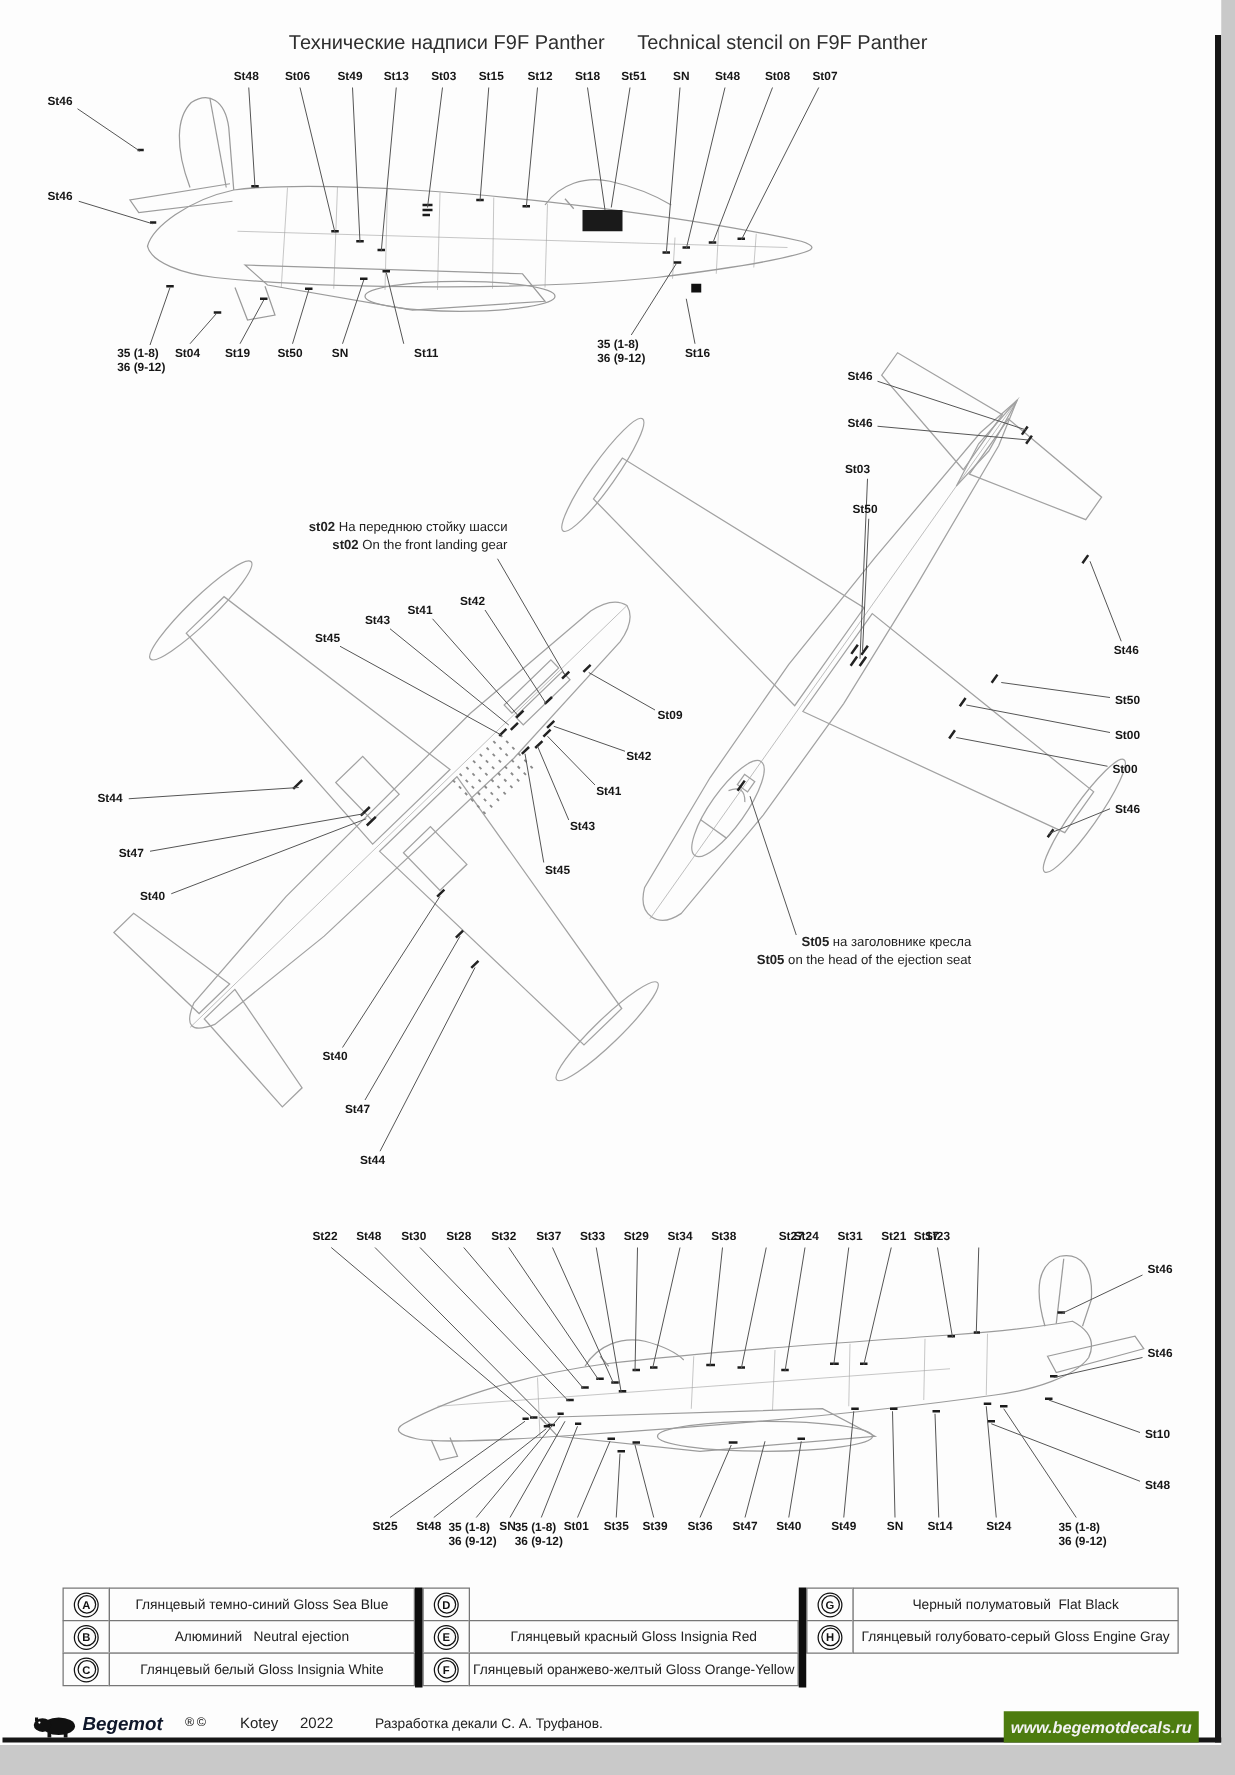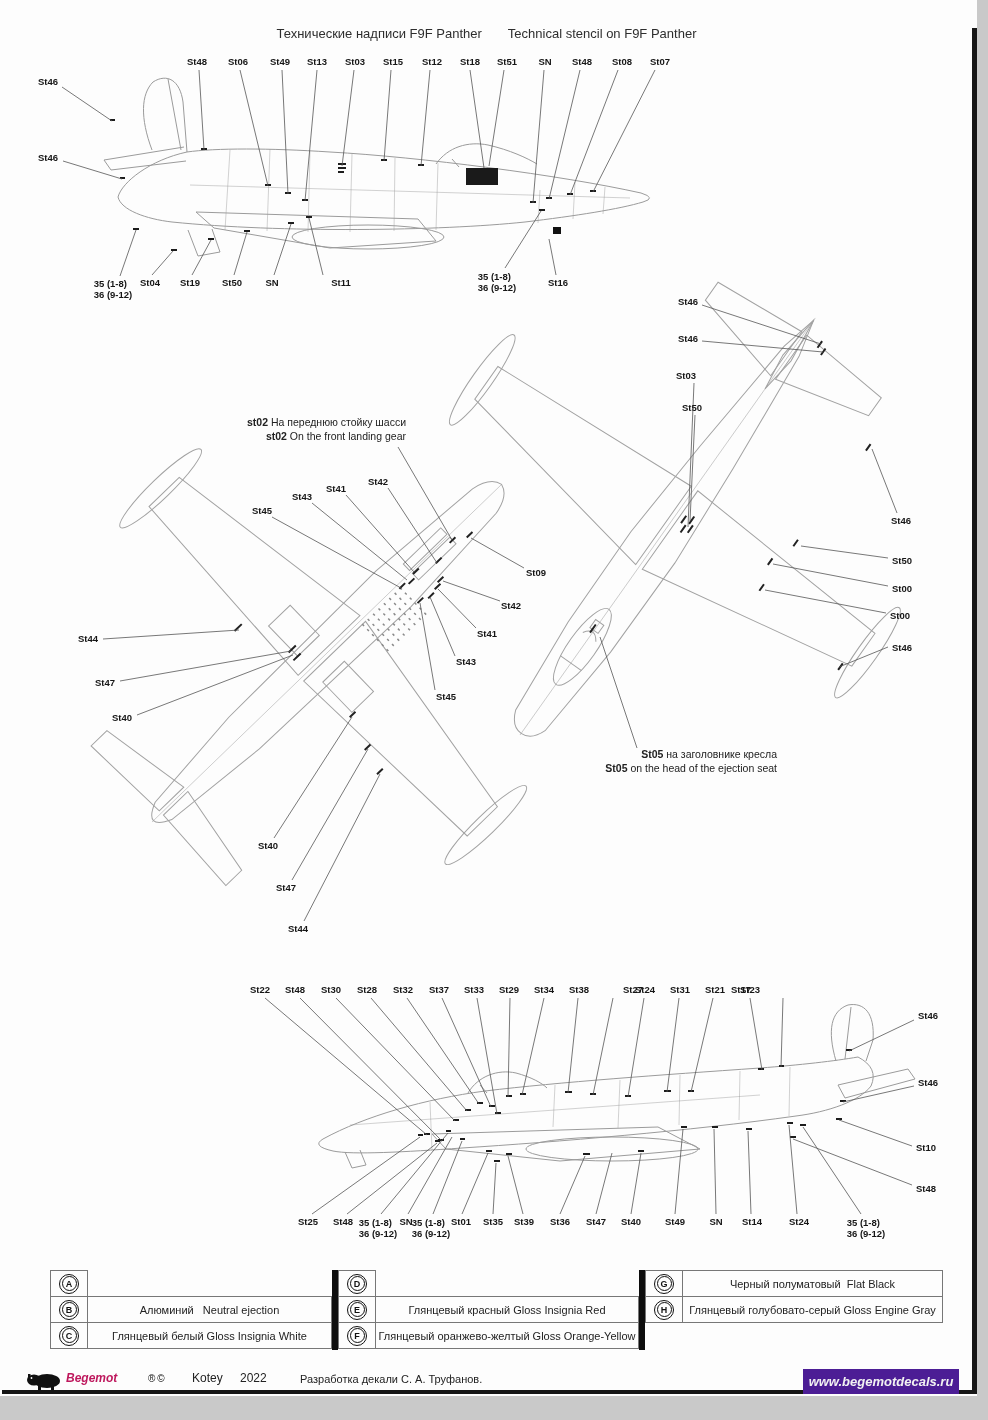--- a/index.html
+++ b/index.html
@@ -1,19 +1,19 @@
 <!DOCTYPE html>
 <html><head>
 <meta charset="utf-8">
 <style>
   html,body{margin:0;padding:0;background:#c9c9c9;}
   .page{position:relative;width:988px;height:1420px;background:#fdfdfd;overflow:hidden;
         font-family:"Liberation Sans",sans-serif;color:#1c1c1c;}
   .title{position:absolute;left:0;top:26px;width:973px;text-align:center;
-         font-size:13px;color:#2e2e2e;}
+         font-size:16px;color:#2e2e2e;}
   .title .gap{display:inline-block;width:26px;}
   #art{position:absolute;left:0;top:0;z-index:1;}
   #label-layer{position:absolute;left:0;top:0;width:988px;height:1420px;z-index:2;pointer-events:none;}
   .stencil-label{position:absolute;transform:translate(-50%,-50%);
                  font-size:9.5px;font-weight:bold;color:#161616;
                  white-space:pre-line;line-height:1.2;text-align:left;}
   .annot{position:absolute;text-align:right;font-size:10.5px;color:#222;line-height:1.3;z-index:2;}
   .annot .b{font-weight:bold;}
   
   .legend-group{position:absolute;z-index:2;}
@@ -30,26 +30,26 @@
   .legend-bar{position:absolute;width:6px;height:80px;background:#0d0d0d;z-index:3;}
   
   .edge-right{position:absolute;left:972px;top:28px;width:5px;height:1366px;background:#161616;}
   .edge-bottom{position:absolute;left:2px;top:1390px;width:975px;height:4px;background:#161616;z-index:3;}
   .margin-right{position:absolute;left:977px;top:0;width:11px;height:1420px;background:#c9c9c9;}
   .margin-bottom{position:absolute;left:0;top:1396px;width:988px;height:24px;background:#c9c9c9;}
   
   .footer{position:absolute;left:0;top:1368px;width:973px;height:24px;z-index:4;}
   .footer span{position:absolute;top:3px;}
   .f-logo{position:absolute;left:26px;top:2px;}
-  .f-brand{left:66px;font-size:12px;font-weight:bold;font-style:italic;color:#be185d;}
+  .f-brand{left:66px;font-size:15px;font-weight:bold;font-style:italic;color:#0f172a;}
   .f-marks{left:148px;font-size:10px;letter-spacing:2px;color:#111;top:5px !important;}
   .f-name{left:192px;font-size:12px;color:#222;}
   .f-year{left:240px;font-size:12px;color:#222;}
   .f-credit{left:300px;font-size:11px;color:#222;top:5px !important;}
-  .url-box{position:absolute;left:803px;top:1369px;width:156px;height:25px;background:#4c1d95;
+  .url-box{position:absolute;left:803px;top:1369px;width:156px;height:25px;background:#4d7c0f;
            display:flex;align-items:center;justify-content:center;z-index:5;}
   .url-box div{color:#f2f2f2;font-size:13px;font-style:italic;font-weight:bold;}
 </style>
 </head>
 <body>
 
 <div class="page">
 
   <div class="title">
     <span>Технические надписи F9F Panther</span><span class="gap"></span><span>Technical stencil on F9F Panther</span>
@@ -315,20 +315,21 @@
     <div><span class="b">St05</span><span> on the head of the ejection seat</span></div>
   </div>
 
   <div class="legend-group" style="left:50px;top:1270px;width:282px;">
     <div class="lrow">
       <div class="lcell lletter">
           <span class="circ-o">
             <span class="circ-i">A</span>
           </span>
         </div>
+      <div class="lcell ldesc">Глянцевый темно-синий Gloss Sea Blue</div>
     </div>
     <div class="lrow">
       <div class="lcell lletter">
           <span class="circ-o">
             <span class="circ-i">B</span>
           </span>
         </div>
       <div class="lcell ldesc">Алюминий   Neutral ejection</div>
     </div>
     <div class="lrow">

